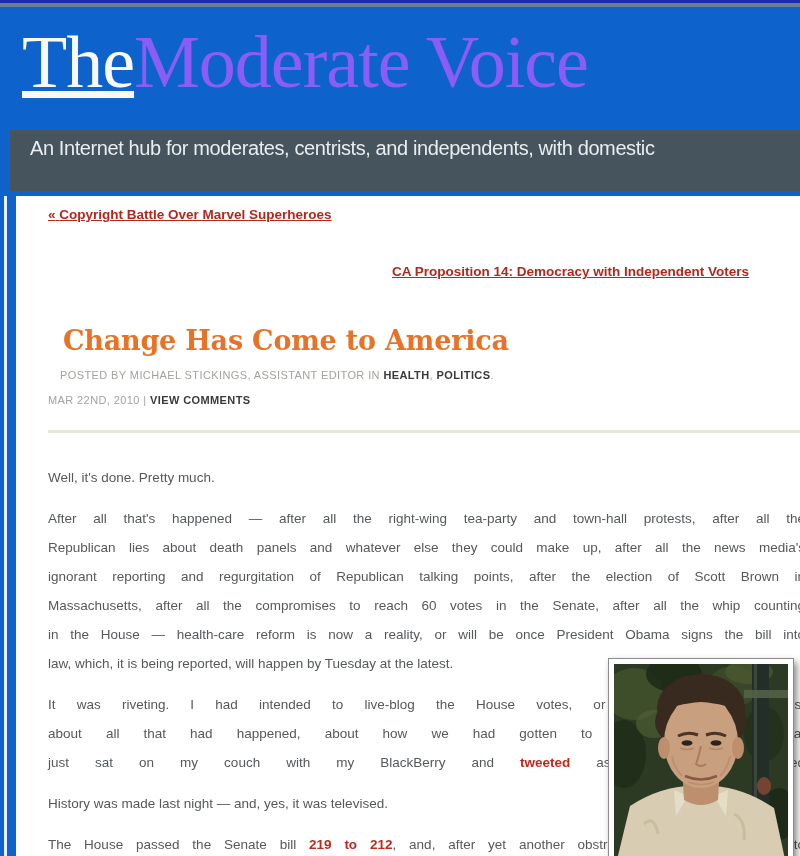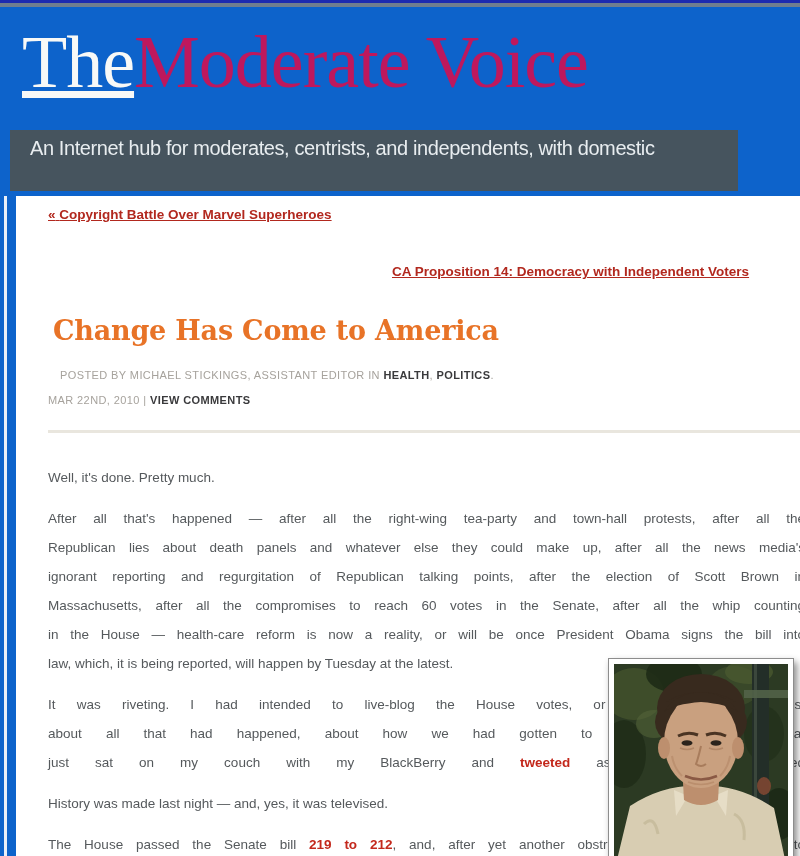--- a/index.html
+++ b/index.html
@@ -7,22 +7,22 @@
        font-family:"Liberation Sans",sans-serif;}
   .abs{position:absolute;}
 
   
   #strip-navy{left:0;top:0;width:800px;height:3px;background:#1c2bb0;}
   #strip-slate{left:0;top:3px;width:800px;height:4px;background:#6f7e8f;}
   #masthead{left:0;top:7px;width:800px;height:189px;background:#0d63cb;}
   #logo{left:22px;top:22px;font-family:"Liberation Serif",serif;font-size:74px;
         font-weight:400;letter-spacing:-1px;white-space:nowrap;line-height:1.1;}
   #logo .lg1{color:#f8f9f7;text-decoration:underline;}
-  #logo .lg2{color:#be185d;}
-  #tagline-bar{left:10px;top:130px;width:728px;height:61px;background:#46545e;
+  #logo .lg2{color:#8b5cf6;}
+  #tagline-bar{left:10px;top:130px;width:790px;height:61px;background:#46545e;
         color:#e8edf0;font-size:20px;letter-spacing:-0.4px;line-height:26px;
         padding:5px 0 0 20px;box-sizing:border-box;white-space:nowrap;overflow:hidden;}
 
   
   #edge-blue{left:0;top:196px;width:16px;height:660px;background:#0d63cb;}
   #edge-line{left:4px;top:196px;width:3px;height:660px;background:#e9eff8;}
 
   
   .navlink{color:#b2281e;font-weight:700;font-size:13.5px;white-space:nowrap;cursor:pointer;text-decoration:underline;}
   #nav-prev{left:48px;top:207px;}
@@ -69,21 +69,21 @@
 <div class="abs" id="edge-line"></div>
 
 <div class="abs navlink" id="nav-prev">
   <span>«</span>
   <span>Copyright Battle Over Marvel Superheroes</span>
 </div>
 <div class="abs navlink" id="nav-next">
   <span>CA Proposition 14: Democracy with Independent Voters</span>
 </div>
 
-<h1 class="abs" id="post-title" style="margin:5px">Change Has Come to America</h1>
+<h1 class="abs" id="post-title" style="margin:15px">Change Has Come to America</h1>
 
 <div class="abs meta" id="meta-line1">
   <span>POSTED BY MICHAEL STICKINGS, ASSISTANT EDITOR IN </span><span class="mlink">HEALTH</span><span>, </span><span class="mlink">POLITICS</span><span>.</span>
 </div>
 <div class="abs meta" id="meta-line2">
   <span>MAR 22ND, 2010 </span><span>| </span><span class="mlink">VIEW COMMENTS</span>
 </div>
 
 <div class="abs" id="divider"></div>
 

